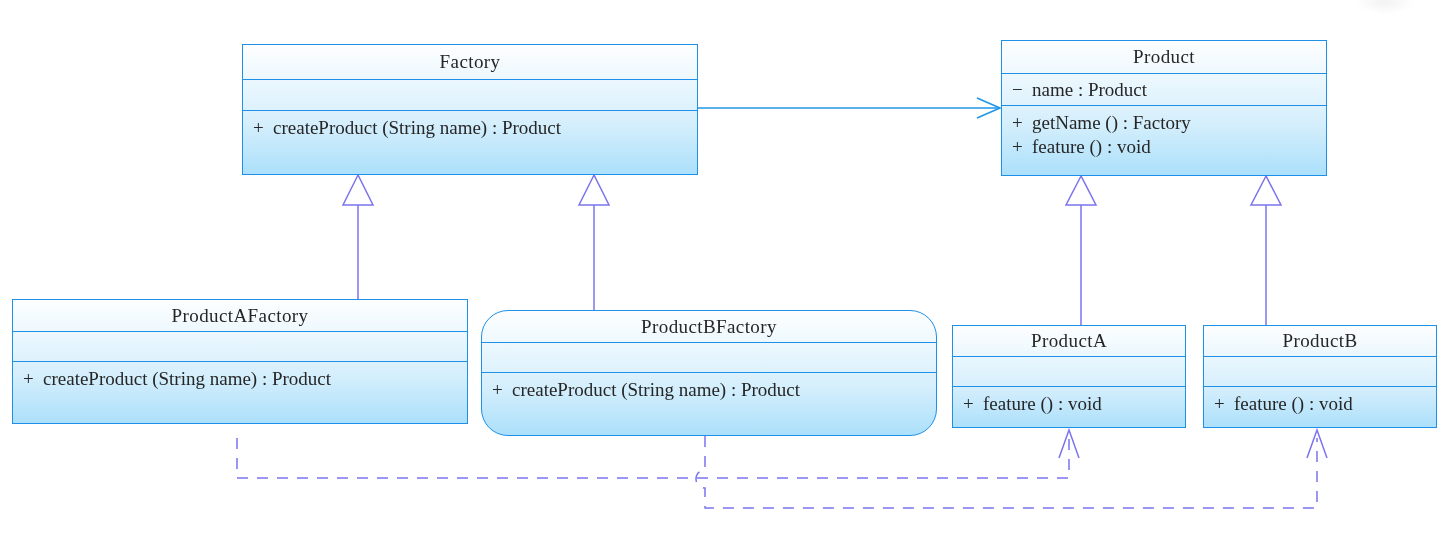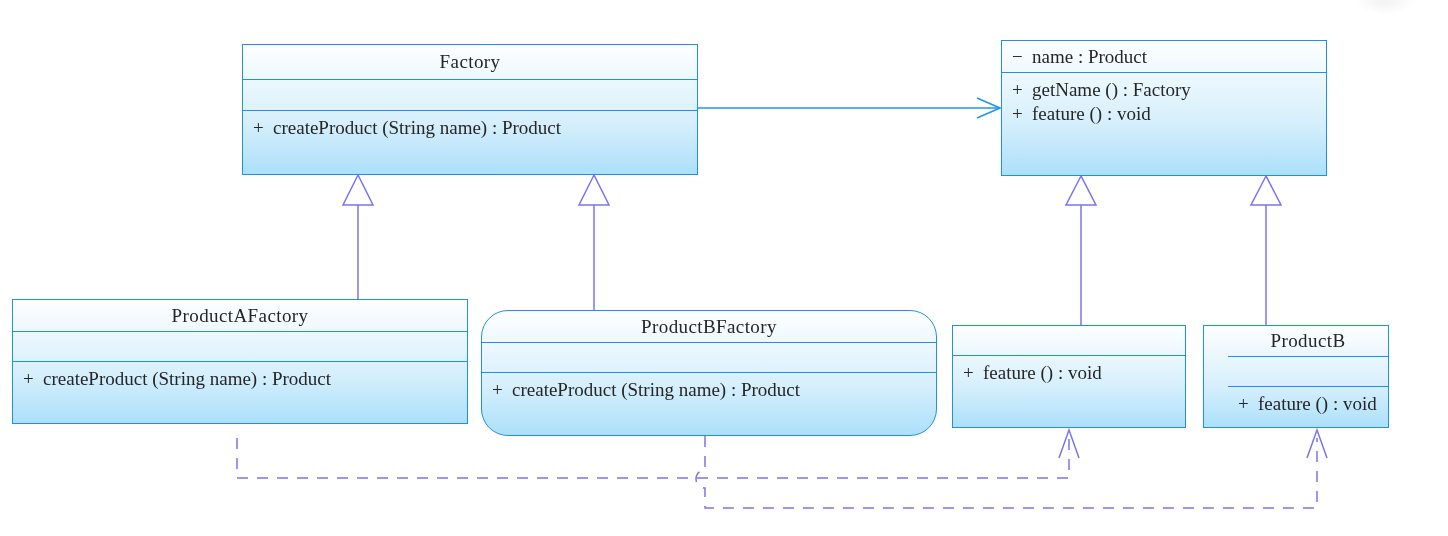--- a/index.html
+++ b/index.html
@@ -137,20 +137,23 @@
     <div class="compartment comp-attrs attr-list" style="height:31px;"></div>
     <div class="compartment member-list">
       <div class="member">
         <span class="vis">+</span>
         <span>createProduct (String name) : Product</span>
       </div>
     </div>
   </div>
 
   <div class="uml-class" style="left:1001px; top:40px; width:326px; height:136px;">
+    <div class="compartment comp-name" style="height:33px;">
+      <span class="class-title">Product</span>
+    </div>
     <div class="compartment comp-attrs attr-list" style="height:32px;">
       <div class="member">
         <span class="vis">−</span>
         <span>name  : Product</span>
       </div>
     </div>
     <div class="compartment member-list">
       <div class="member">
         <span class="vis">+</span>
         <span>getName ()  : Factory</span>
@@ -182,30 +185,33 @@
     <div class="compartment comp-attrs attr-list" style="height:30px;"></div>
     <div class="compartment member-list">
       <div class="member">
         <span class="vis">+</span>
         <span>createProduct (String name) : Product</span>
       </div>
     </div>
   </div>
 
   <div class="uml-class" style="left:952px; top:325px; width:234px; height:103px;">
+    <div class="compartment comp-name" style="height:31px;">
+      <span class="class-title">ProductA</span>
+    </div>
     <div class="compartment comp-attrs attr-list" style="height:30px;"></div>
     <div class="compartment member-list">
       <div class="member">
         <span class="vis">+</span>
         <span>feature ()  : void</span>
       </div>
     </div>
   </div>
 
-  <div class="uml-class" style="left:1203px; top:325px; width:186px; height:103px;padding-left:24px;">
+  <div class="uml-class" style="left:1203px; top:325px; width:234px; height:103px;">
     <div class="compartment comp-name" style="height:31px;">
       <span class="class-title">ProductB</span>
     </div>
     <div class="compartment comp-attrs attr-list" style="height:30px;"></div>
     <div class="compartment member-list">
       <div class="member">
         <span class="vis">+</span>
         <span>feature ()  : void</span>
       </div>
     </div>

